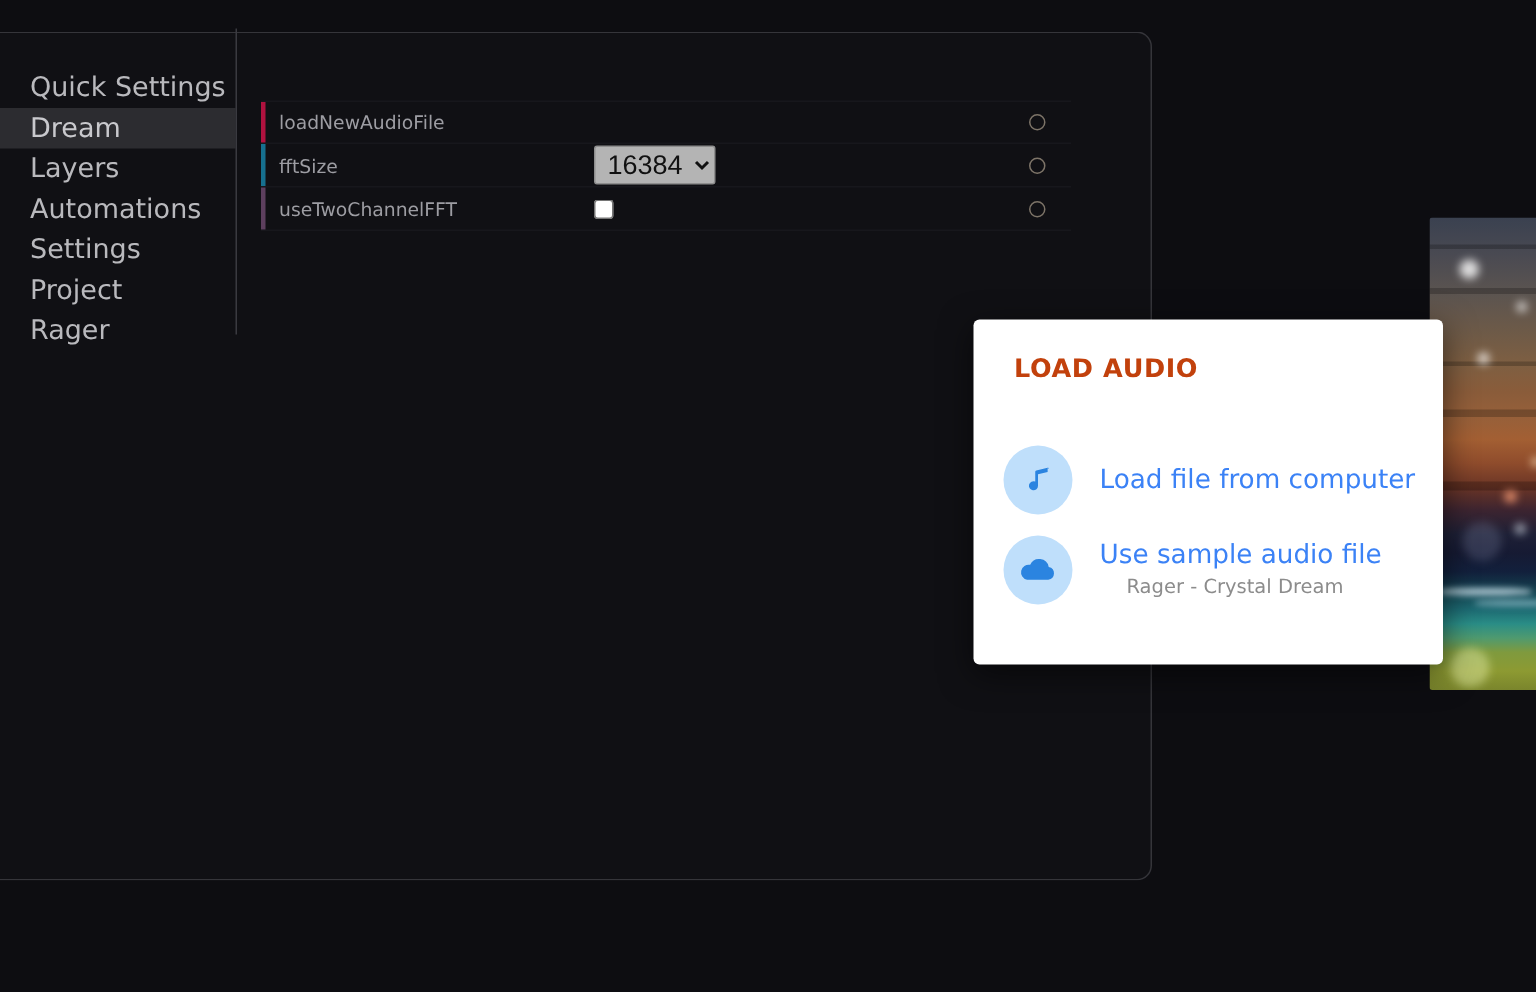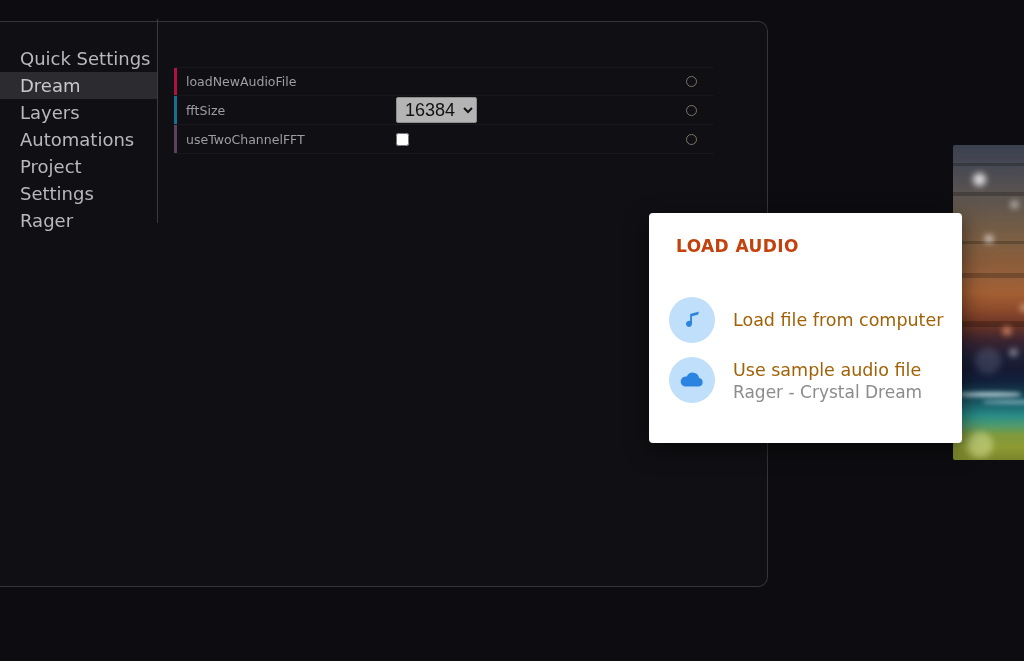--- a/index.html
+++ b/index.html
@@ -214,28 +214,29 @@
     border-radius: 50%;
     background: #bfdffb;
     display: flex;
     align-items: center;
     justify-content: center;
     flex-shrink: 0;
   }
   .opt-text { margin-left: 18px; }
   .opt-title {
     font-size: 17.5px;
-    color: #a16207;
+    color: #3b82f6;
     line-height: 22px;
   }
   .opt-sub {
-    font-size: 17px;
+    font-size: 13px;
     color: #8c8c8c;
     line-height: 20px;
     margin-top: 1px;
+    margin-left: 18px;
   }
 </style>
 </head>
 <body>
 
 <div id="artwork">
   <div class="sky"></div>
   <div class="band" style="top:18px;height:3px;"></div>
   <div class="band" style="top:47px;height:4px;"></div>
   <div class="band" style="top:96px;height:3px;"></div>
@@ -253,22 +254,22 @@
   <div class="bokeh" style="left:14px;top:287px;width:26px;height:26px;background:rgba(230,240,170,0.45);"></div>
 </div>
 
 <div id="app-panel"></div>
 
 <nav id="sidebar">
   <div class="nav-item">Quick Settings</div>
   <div class="nav-item active">Dream</div>
   <div class="nav-item">Layers</div>
   <div class="nav-item">Automations</div>
+  <div class="nav-item">Settings</div>
   <div class="nav-item">Project</div>
-  <div class="nav-item">Settings</div>
   <div class="nav-item">Rager</div>
 </nav>
 <div id="sidebar-divider"></div>
 
 <div id="settings-list">
 
   <div class="setting-row">
     <span class="accent" style="background:#b0123f"></span>
     <span class="setting-label">loadNewAudioFile</span>
     <span class="setting-control"></span>

